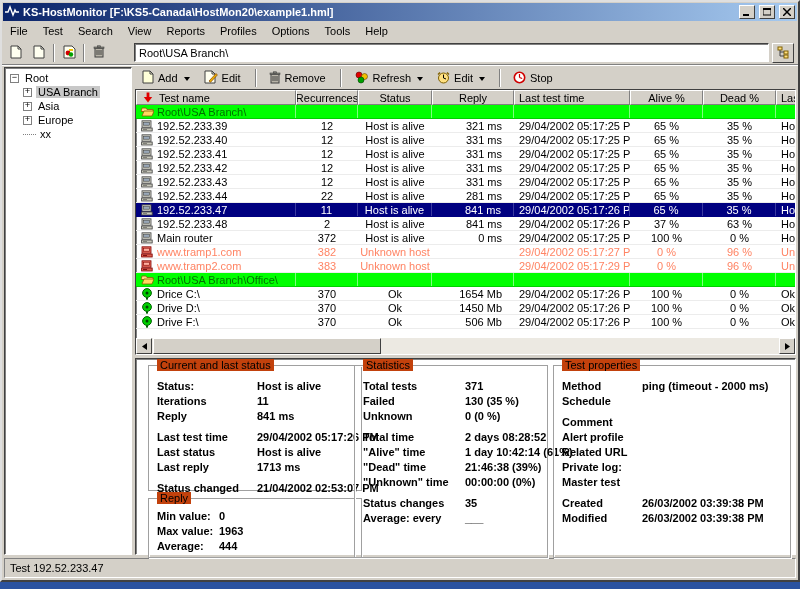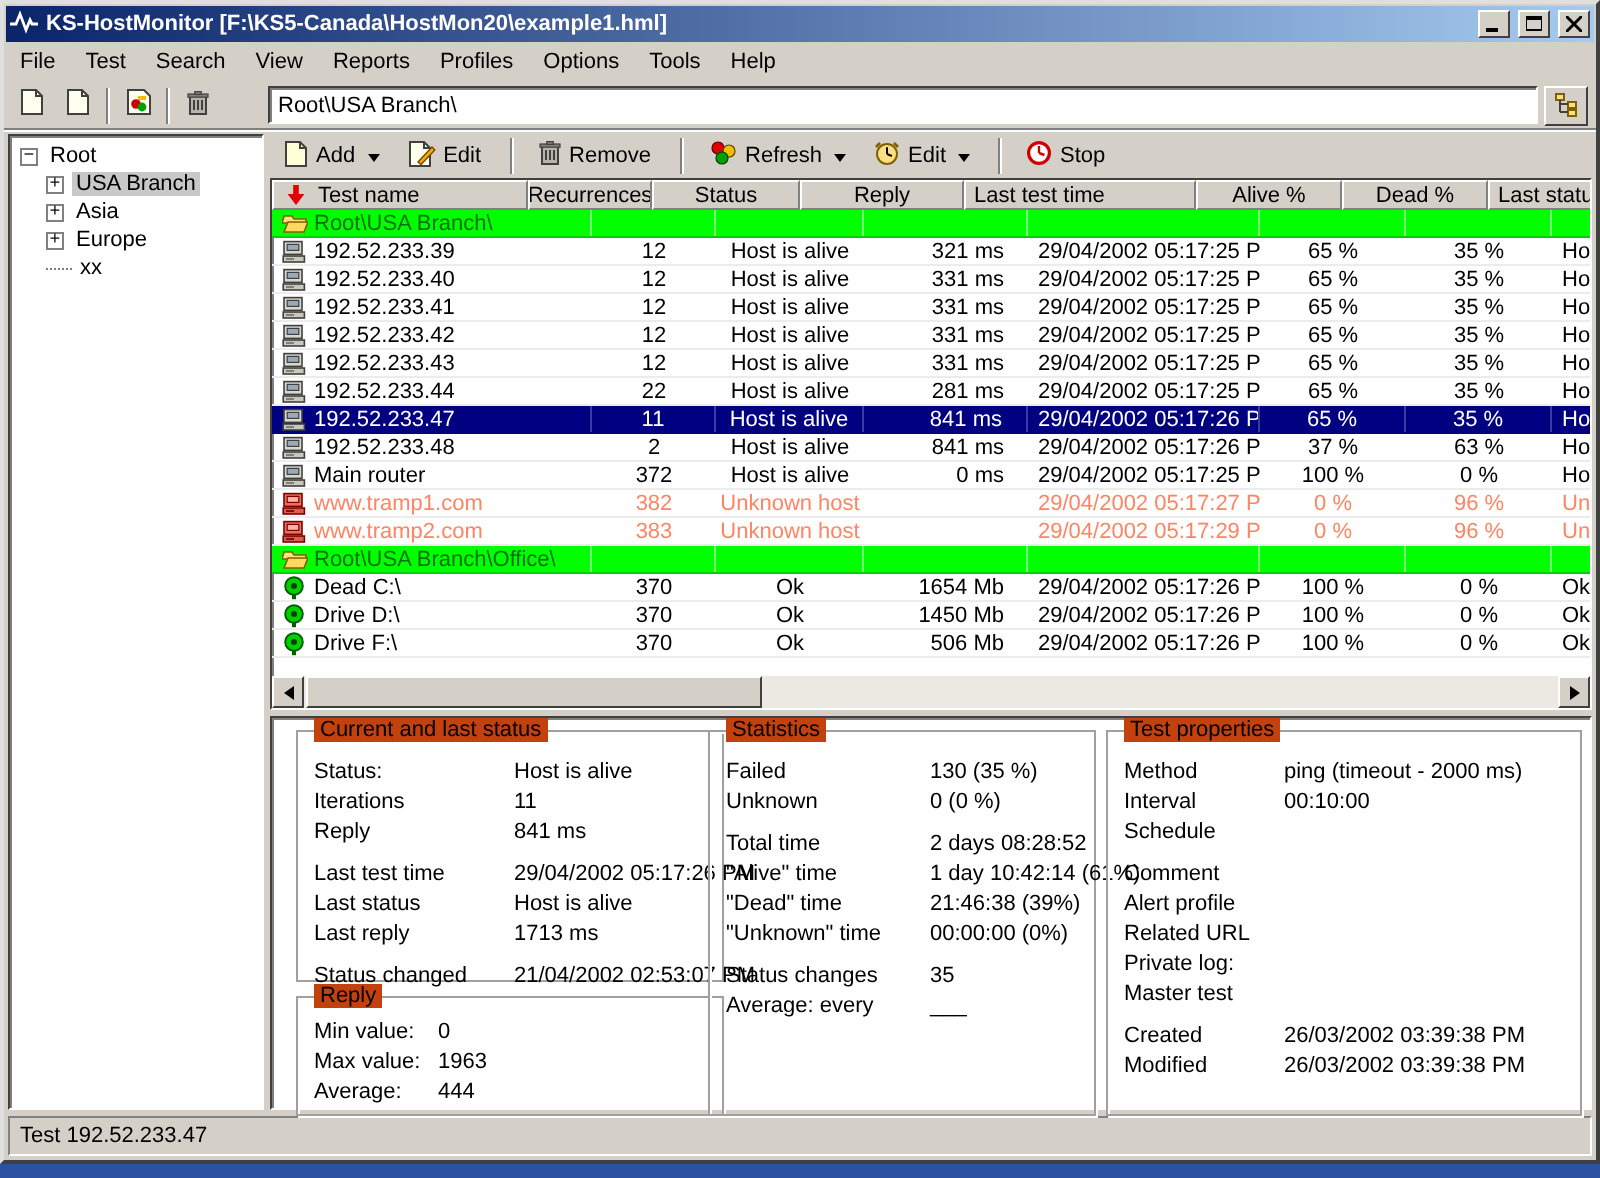--- a/index.html
+++ b/index.html
@@ -70,21 +70,21 @@
   .hscroll{position:absolute;left:0;right:0;bottom:0;height:16px;background:#ece9e2;display:flex;}
   .sbtn{width:16px;height:16px;flex:none;background:#d4d0c8;border:1px solid;border-color:#fff #404040 #404040 #fff;
     display:flex;align-items:center;justify-content:center;font-size:8px;}
   .sthumb{width:228px;height:16px;margin-left:1px;background:#d4d0c8;border:1px solid;border-color:#fff #404040 #404040 #fff;}
   .strack{flex:1;}
   
   .details{flex:1;margin-top:3px;background:#fff;border:1px solid;border-color:#404040 #fff #fff #404040;
     box-shadow:inset 1px 1px 0 #808080;position:relative;min-height:0;}
   .gb{position:absolute;border:1px solid #a0a0a0;box-shadow:1px 1px 0 #fff, inset 1px 1px 0 #fff;}
   .gb-title{position:absolute;top:-7px;left:8px;background:#c2410c;padding:0 3px;}
-  .gb-body{padding:12px 4px 2px 8px;}
+  .gb-body{padding:12px 4px 2px 8px;font-weight:bold;}
   .kv{display:flex;height:15px;align-items:center;}
   .kv.gap{margin-top:6px;}
   .kv .k{flex:none;white-space:nowrap;}
   .kv .v{white-space:nowrap;}
   
   .statusbar{height:20px;flex:none;margin:1px 2px 2px 2px;border:1px solid;border-color:#808080 #fff #fff #808080;
     display:flex;align-items:center;padding:0 5px;}
 </style>
 </head>
 <body>
@@ -250,21 +250,21 @@
             <span><svg width="13" height="13" viewBox="0 0 13 13">
                 <circle cx="6.5" cy="6.5" r="5.2" fill="#fff" stroke="#d00000" stroke-width="1.6"></circle>
                 <path d="M6.5,6.5 L6.5,3 M6.5,6.5 L9.2,7.5" stroke="#d00000" stroke-width="1.2"></path>
               </svg></span>
             <span>Stop</span>
           </span>
         </div>
 
       <div class="grid">
         <div class="ghead" id="gridhead">
-            <div class="hcell" style="width: 128px; text-align: right;">
+            <div class="hcell" style="width: 160px; text-align: right;">
               <span class="sort-ico"><svg width="10" height="11" viewBox="0 0 10 11">
                   <rect x="3.6" y="0.5" width="2.8" height="5" fill="#e00000"></rect>
                   <polygon points="0.8,5 9.2,5 5,10.5" fill="#e00000"></polygon>
                 </svg></span>
               <span>Test name</span>
             </div>
             <div class="hcell c" style="width: 62px;">
               <span>Recurrences</span>
             </div>
             <div class="hcell c" style="width: 74px;">
@@ -545,21 +545,21 @@
             </div>
             <div class="grow normal">
               <div class="gcell" style="width: 160px;">
                 <span class="row-ico">
                   <svg width="12" height="12" viewBox="0 0 12 12">
                     <circle cx="6" cy="5" r="4.4" fill="#00d000" stroke="#006000"></circle>
                     <circle cx="6" cy="5" r="1.5" fill="#004000"></circle>
                     <rect x="5" y="9.4" width="2" height="2.2" fill="#006000"></rect>
                   </svg>
                 </span>
-                <span>Dead C:\</span>
+                <span>Drice C:\</span>
               </div>
               <div class="gcell c" style="width: 62px;">370</div>
               <div class="gcell c" style="width: 74px;">Ok</div>
               <div class="gcell r" style="width: 82px;">1654 Mb</div>
               <div class="gcell" style="width: 116px;">29/04/2002 05:17:26 PM</div>
               <div class="gcell c" style="width: 73px;">100 %</div>
               <div class="gcell c" style="width: 73px;">0 %</div>
               <div class="gcell" style="width: 90px;">Ok</div>
             </div>
             <div class="grow normal">
@@ -665,20 +665,24 @@
               <div class="kv">
                 <span class="k" style="width: 62px;">Average:</span>
                 <span class="v">444</span>
               </div>
             </div>
         </div>
         <div class="gb" id="gb-stats" style="left:218px;top:6px;width:194px;height:193px">
           <span class="gb-title">Statistics</span>
           <div class="gb-body">
               <div class="kv">
+                <span class="k" style="width: 102px;">Total tests</span>
+                <span class="v">371</span>
+              </div>
+              <div class="kv">
                 <span class="k" style="width: 102px;">Failed</span>
                 <span class="v">130 (35 %)</span>
               </div>
               <div class="kv">
                 <span class="k" style="width: 102px;">Unknown</span>
                 <span class="v">0 (0 %)</span>
               </div>
               <div class="kv gap">
                 <span class="k" style="width: 102px;">Total time</span>
                 <span class="v">2 days 08:28:52</span>
@@ -704,24 +708,20 @@
                 <span class="v">___</span>
               </div>
             </div>
         </div>
         <div class="gb" id="gb-props" style="left:417px;top:6px;width:238px;height:193px">
           <span class="gb-title">Test properties</span>
           <div class="gb-body">
               <div class="kv">
                 <span class="k" style="width: 80px;">Method</span>
                 <span class="v">ping (timeout - 2000 ms)</span>
-              </div>
-              <div class="kv">
-                <span class="k" style="width: 80px;">Interval</span>
-                <span class="v">00:10:00</span>
               </div>
               <div class="kv">
                 <span class="k" style="width: 80px;">Schedule</span>
                 <span class="v"></span>
               </div>
               <div class="kv gap">
                 <span class="k" style="width: 80px;">Comment</span>
                 <span class="v"></span>
               </div>
               <div class="kv">

